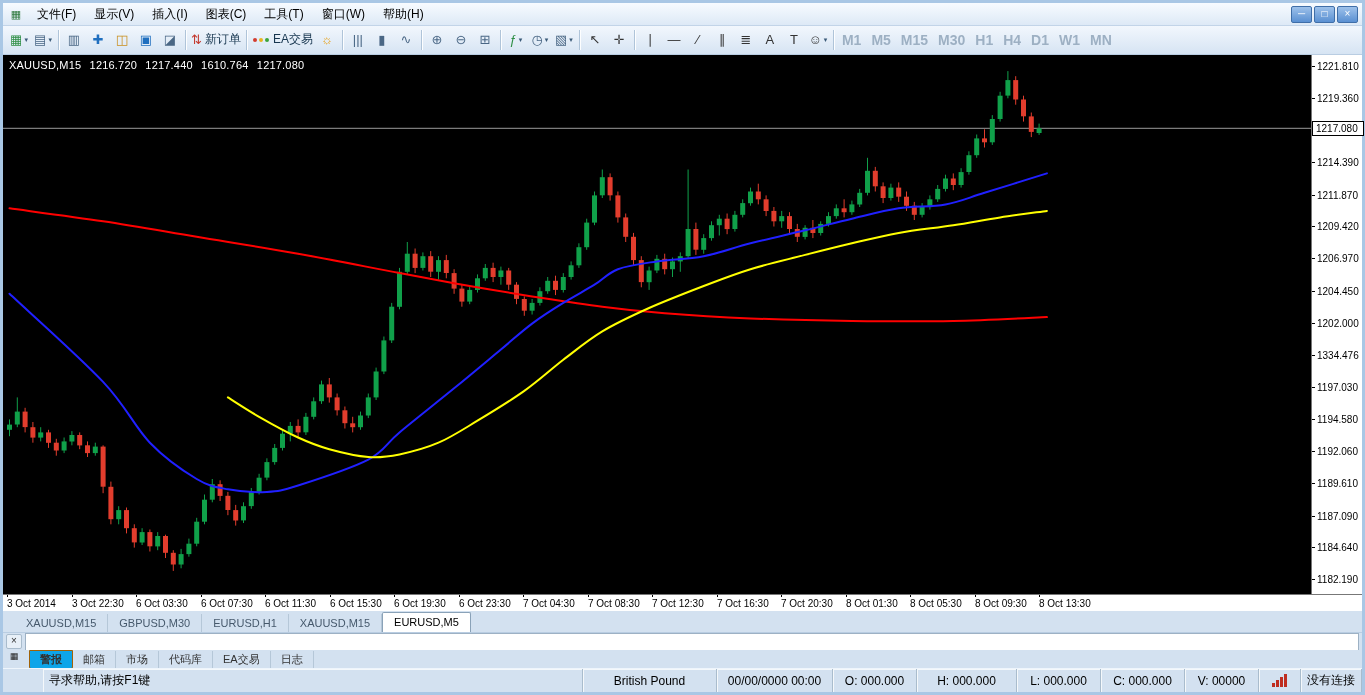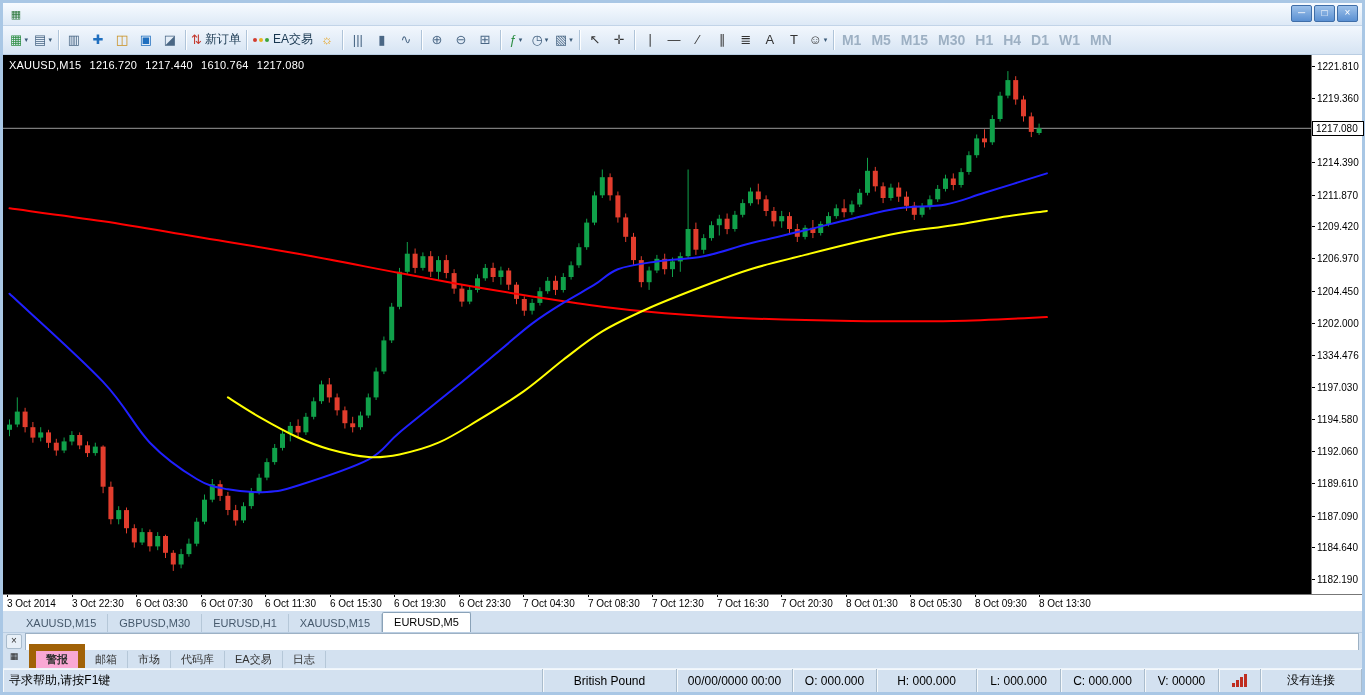--- a/index.html
+++ b/index.html
@@ -51,37 +51,46 @@
   
   .terminal{height:35px;display:flex;background:#d3e1f0;}
   .term-left{width:22px;display:flex;flex-direction:column;align-items:center;padding-top:1px;}
   .term-close{width:14px;height:13px;font-size:10px;line-height:12px;text-align:center;color:#333;
     border:1px solid #a9bccd;background:#e8f0f8;border-radius:2px;}
   .term-grid{font-size:9px;color:#222;margin-top:2px;}
   .term-main{flex:1;display:flex;flex-direction:column;padding-right:3px;}
   .term-content{flex:1;background:#fff;border:1px solid #9db1c4;border-bottom:none;}
   .term-tabs{height:18px;display:flex;align-items:center;font-size:11px;padding-left:4px;}
   .ttab{padding:1px 10px;color:#333;border-right:1px solid #b5c7d8;white-space:nowrap;}
-  .ttab.active{background:#f9a8d4;border:7px solid #a16207;font-weight:bold;border-radius:0 0 2px 2px;}
+  .ttab.active{background:#0ea5e9;border:1px solid #a16207;font-weight:bold;border-radius:0 0 2px 2px;}
   
   .status-bar{height:23px;display:flex;align-items:stretch;background:#d3e1f0;font-size:12px;
     border-top:1px solid #eef5fc;}
   .sb-seg{display:flex;align-items:center;justify-content:center;padding:0 6px;color:#000;
     border-right:1px solid #a9bccd;box-shadow:inset 1px 1px 0 rgba(255,255,255,.75);
     white-space:nowrap;overflow:hidden;box-sizing:border-box;}
   .bars{display:flex;align-items:flex-end;gap:1px;height:13px;}
   .bar{width:3px;background:#bf2d20;display:inline-block;}
 </style>
 </head>
 <body>
 
 <div class="window">
 
   <div class="menu-bar">
     <span class="app-icon">▦</span>
+    <div class="menu-items" id="menu-items">
+        <div class="menu-item">文件(F)</div>
+        <div class="menu-item">显示(V)</div>
+        <div class="menu-item">插入(I)</div>
+        <div class="menu-item">图表(C)</div>
+        <div class="menu-item">工具(T)</div>
+        <div class="menu-item">窗口(W)</div>
+        <div class="menu-item">帮助(H)</div>
+      </div>
     <div class="win-controls" id="win-controls">
         <div class="win-btn">─</div>
         <div class="win-btn">□</div>
         <div class="win-btn">×</div>
       </div>
   </div>
 
   <div class="toolbar" id="toolbar">
       <div class="tb-btn">
         <span class="glyph" style="color: rgb(47, 143, 70);">▦</span>
@@ -542,21 +551,21 @@
           <div class="ttab">邮箱</div>
           <div class="ttab">市场</div>
           <div class="ttab">代码库</div>
           <div class="ttab">EA交易</div>
           <div class="ttab">日志</div>
         </div>
     </div>
   </div>
 
   <div class="status-bar" id="status-bar">
-      <div class="sb-seg" style="width: 540px; justify-content: flex-start;">寻求帮助,请按F1键</div>
+      <div class="sb-seg" style="width: 540px; justify-content: flex-start; margin-left: 40px;">寻求帮助,请按F1键</div>
       <div class="sb-seg" style="width: 134px;">British Pound</div>
       <div class="sb-seg" style="width: 116px;">00/00/0000 00:00</div>
       <div class="sb-seg" style="width: 84px;">O: 000.000</div>
       <div class="sb-seg" style="width: 100px;">H: 000.000</div>
       <div class="sb-seg" style="width: 84px;">L: 000.000</div>
       <div class="sb-seg" style="width: 84px;">C: 000.000</div>
       <div class="sb-seg" style="width: 74px;">V: 00000</div>
       <div class="sb-seg" style="width: 42px;">
         <span class="bars">
           <span class="bar" style="height: 4px; background: rgb(191, 45, 32);"></span>

